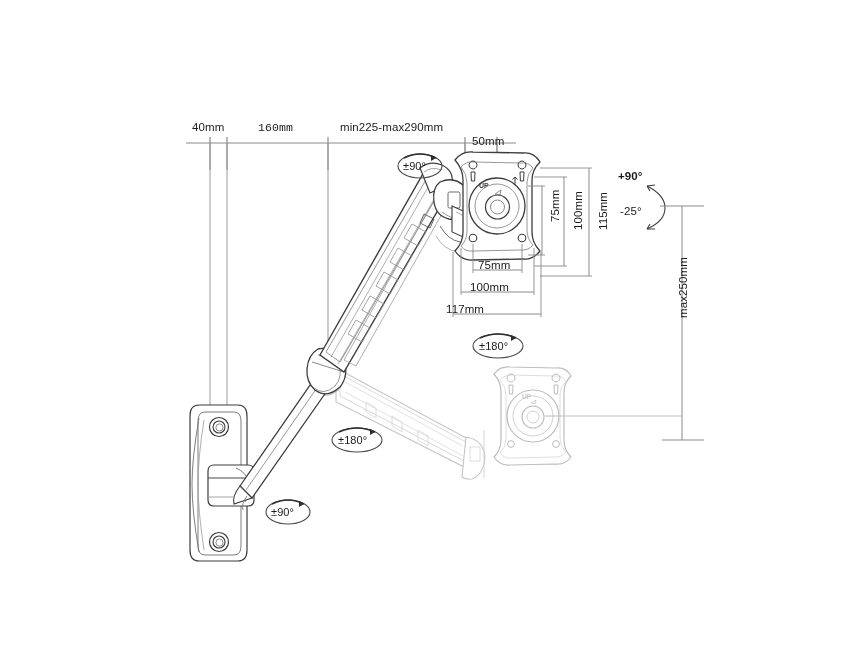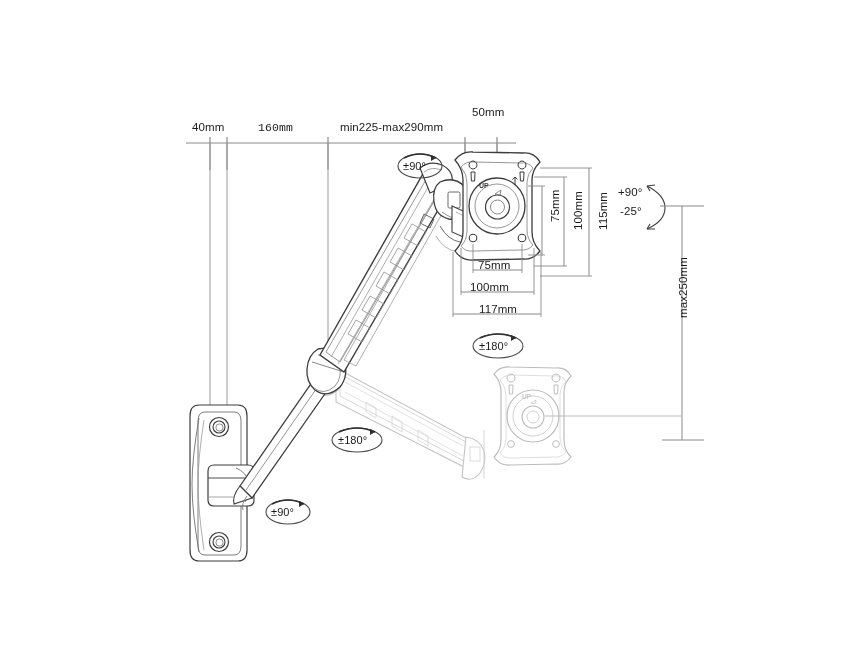--- a/index.html
+++ b/index.html
@@ -223,31 +223,31 @@
     <g>
       <ellipse cx="288" cy="512" rx="22" ry="12" fill="none" stroke="#4a4a4a" stroke-width="1.1"></ellipse>
       <path d="M272,504 q16,-8 32,0" fill="none" stroke="#2e2e2e" stroke-width="1.4"></path>
       <path d="M304,504 l-5,-3 l0,6 Z" fill="#2e2e2e"></path>
     </g>
   </svg>
 
   <div class="lbl" style="left:192px;top:121px;">40mm</div>
   <div class="lbl" style="left:258px;top:121px;font-family:Liberation Mono, monospace;">160mm</div>
   <div class="lbl" style="left:340px;top:121px;">min225-max290mm</div>
-  <div class="lbl" style="left:472px;top:106px;text-align:right;">50mm</div>
+  <div class="lbl" style="left:472px;top:135px;text-align:right;">50mm</div>
 
   <div class="lbl v" style="left:549px;top:222px;transform:rotate(-90deg);">75mm</div>
   <div class="lbl v" style="left:572px;top:230px;transform:rotate(-90deg);">100mm</div>
   <div class="lbl v" style="left:597px;top:230px;transform:rotate(-90deg);">115mm</div>
 
   <div class="lbl" style="left:478px;top:259px;">75mm</div>
   <div class="lbl" style="left:470px;top:281px;">100mm</div>
-  <div class="lbl" style="left:479px;top:303px;">117mm</div>
-
-  <div class="lbl" style="left:618px;top:186px;">+90°</div>
+  <div class="lbl" style="left:446px;top:303px;">117mm</div>
+
+  <div class="lbl" style="left:618px;top:170px;font-weight:bold;">+90°</div>
   <div class="lbl" style="left:620px;top:205px;">-25°</div>
 
   <div class="lbl v" style="left:677px;top:318px;transform:rotate(-90deg);">max250mm</div>
 
   <div class="lbl" style="left:403px;top:160px;font-size:11px;">±90°</div>
   <div class="lbl" style="left:479px;top:340px;font-size:11px;">±180°</div>
   <div class="lbl" style="left:338px;top:434px;font-size:11px;">±180°</div>
   <div class="lbl" style="left:271px;top:506px;font-size:11px;">±90°</div>
 
 </div>

